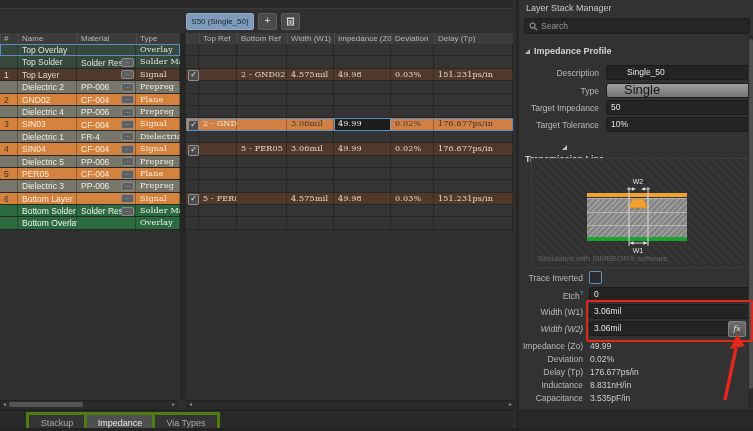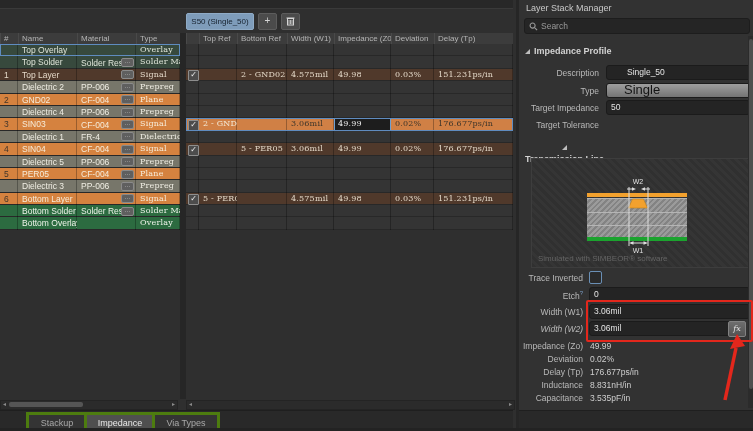--- a/index.html
+++ b/index.html
@@ -445,20 +445,21 @@
   <div class="flabel" style="left:0;top:86px;width:80px;">Type</div>
   <div class="dropdown" style="left:87px;top:83px;width:138px;">
     <span>Single</span>
     <span class="dd-arrow"></span>
   </div>
 
   <div class="flabel" style="left:0;top:103px;width:80px;">Target Impedance</div>
   <div class="field" style="left:87px;top:100px;width:138px;">50</div>
 
   <div class="flabel" style="left:0;top:120px;width:80px;">Target Tolerance</div>
+  <div class="field" style="left:87px;top:117px;width:138px;">10%</div>
 
   <div class="sec-hdr" style="top:145px;flex-direction:column;">
     <span class="tri"></span>
     <span>Transmission Line</span>
   </div>
 
   <div class="diagram">
     <div class="bar" style="top:34px;height:4px;background:#f2a12e;"></div>
     <div class="bar" style="top:39px;height:13px;background:repeating-linear-gradient(135deg,#9b9b9b 0 2px,#838383 2px 4px);border-top:1px solid #b5b5b5;"></div>
     <div class="bar" style="top:53px;height:12px;background:repeating-linear-gradient(135deg,#9b9b9b 0 2px,#838383 2px 4px);border-top:1px solid #b5b5b5;"></div>

